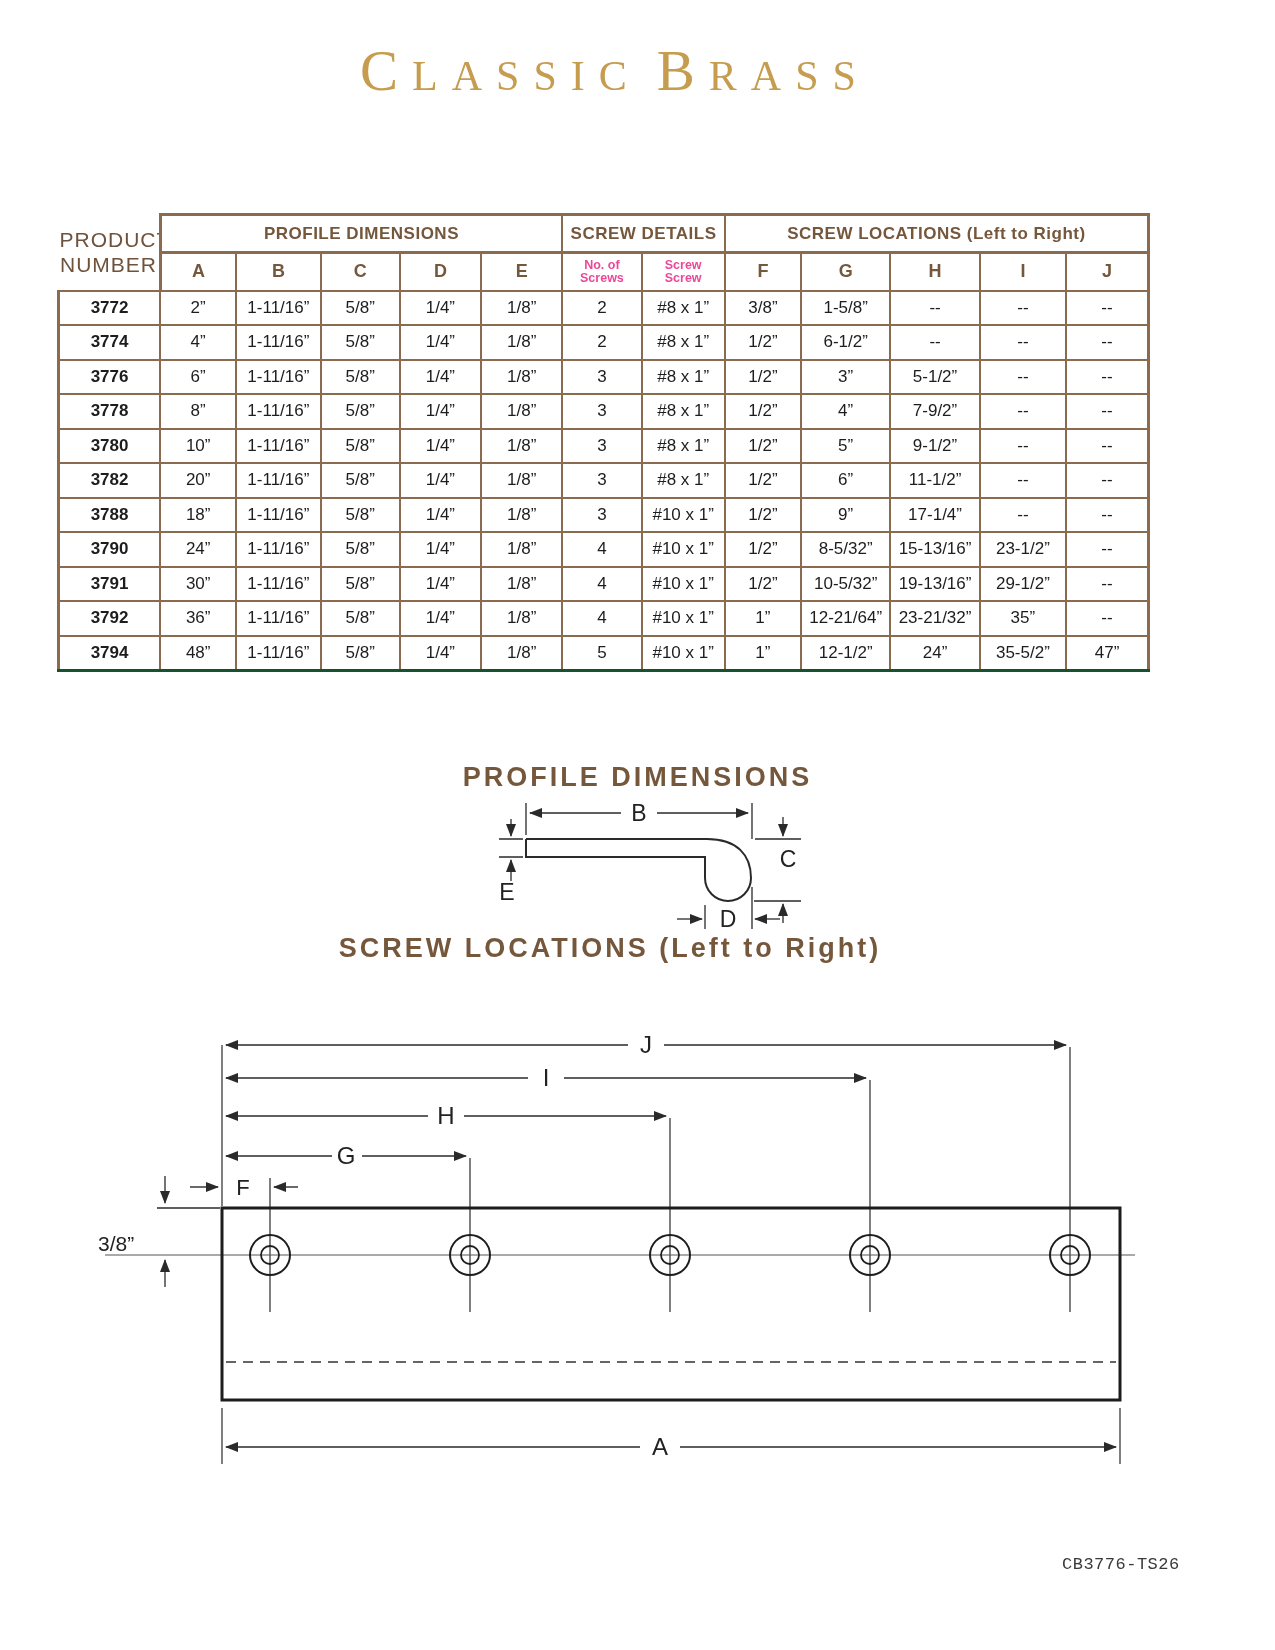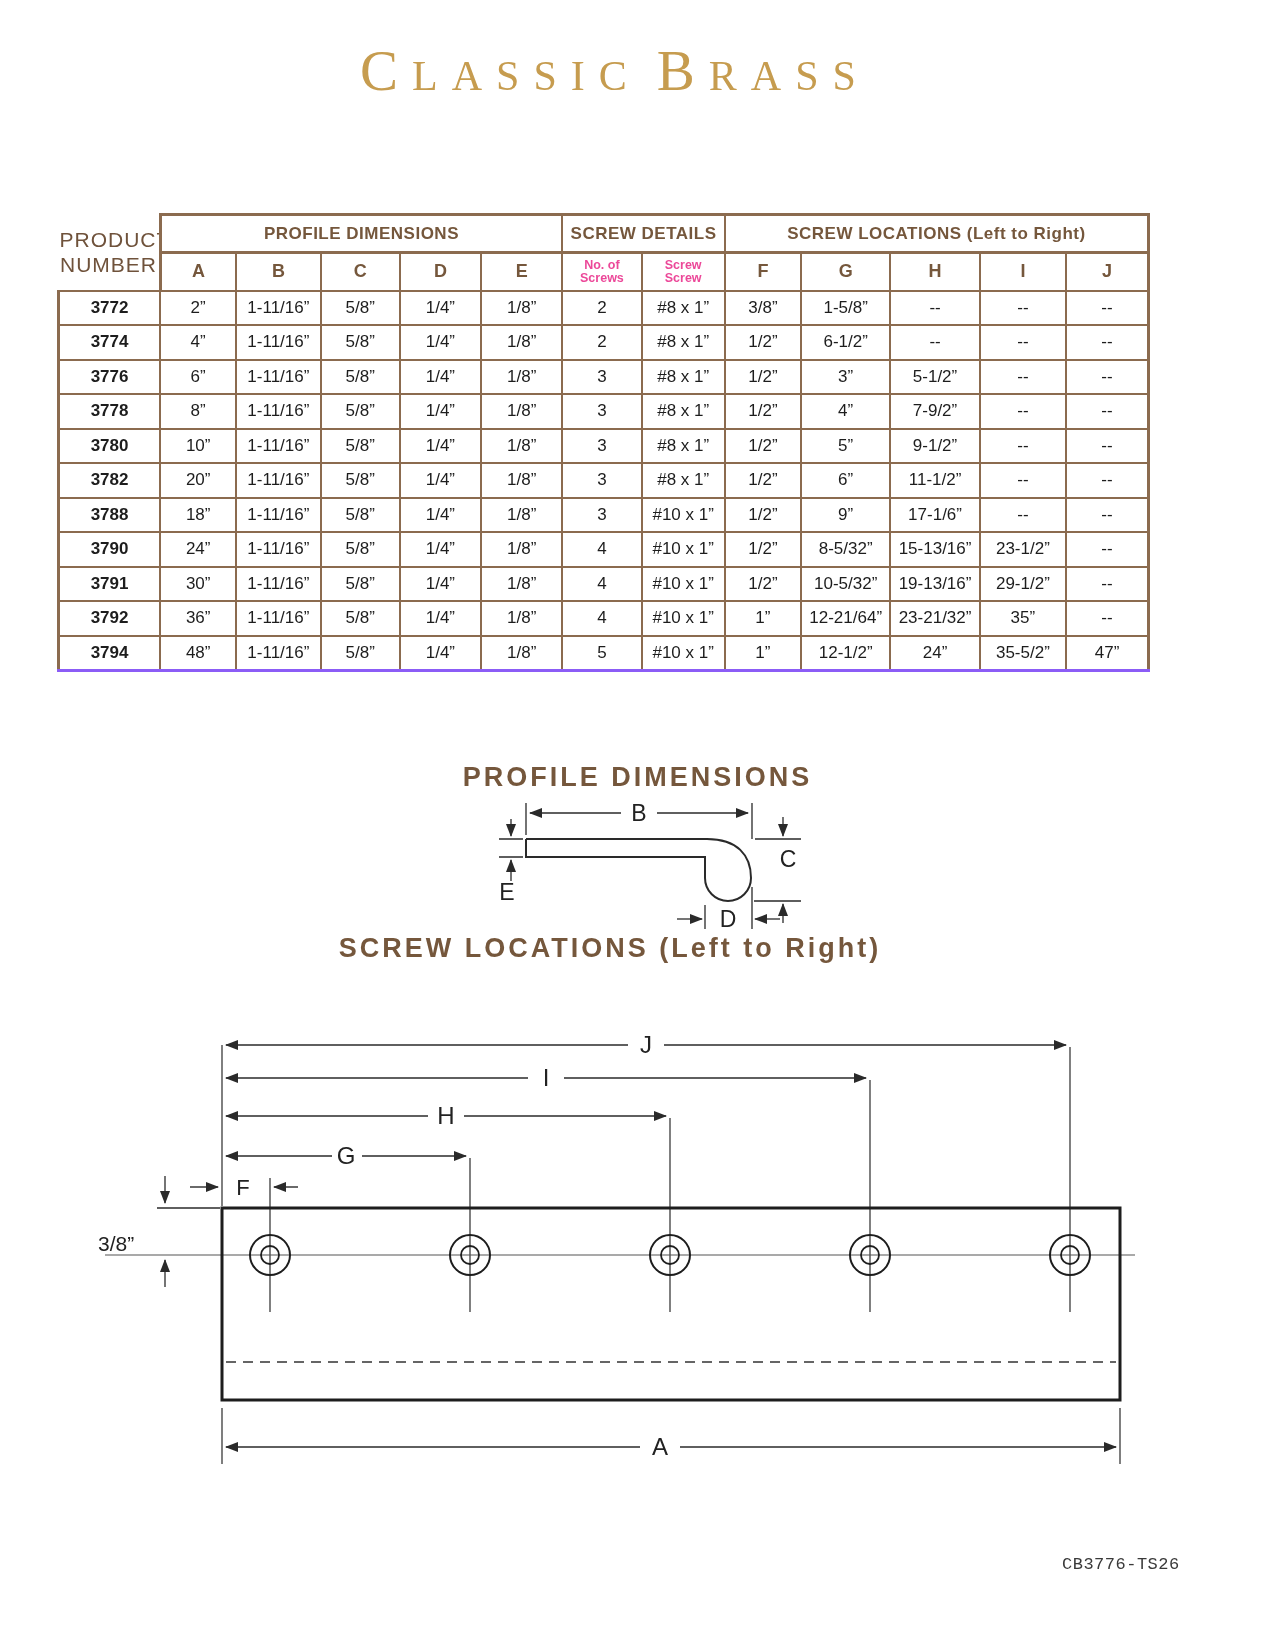--- a/index.html
+++ b/index.html
@@ -24,21 +24,21 @@
   .grouphead{font-size:17px;letter-spacing:0.5px;}
   .letterhead{font-size:18px;}
   .twoline{font-size:12.5px;line-height:13px;font-weight:bold;color:#ec4899;}
   td{font-size:17px;color:#1d1d1d;}
   td.pn{font-weight:bold;margin-top:39px;}
   .corner{border:none !important;color:#6f523b;font-size:21px;line-height:25px;
           letter-spacing:1px;font-weight:normal;text-align:center;}
   td:first-child,th.edgeleft{border-left:3px solid #8b6b4f;}
   td:last-child,th:last-child{border-right:3px solid #8b6b4f;}
   thead th{border-top:3px solid #8b6b4f;}
-  tbody tr:last-child td{border-bottom:3px solid #8b5cf6;text-align:center;}
+  tbody tr:last-child td{border-bottom:3px solid #14532d;text-align:center;}
 
   
   .sectiontitle{position:absolute;color:#75573c;font-weight:bold;font-size:27px;
                 letter-spacing:3px;text-align:center;white-space:nowrap;}
   #profile-title{left:0;width:1275px;top:762px;}
   #screw-title{left:260px;width:700px;top:933px;}
 
   svg text{font-family:"Liberation Sans",sans-serif;fill:#222222;}
   .footer-code{position:absolute;left:1062px;top:1555px;font-family:Liberation Mono, monospace;
                font-size:17px;color:#3a3a3a;letter-spacing:0.5px;}
@@ -200,21 +200,21 @@
             <td class="pn">3788</td>
             <td>18”</td>
             <td>1-11/16”</td>
             <td>5/8”</td>
             <td>1/4”</td>
             <td>1/8”</td>
             <td>3</td>
             <td>#10 x 1”</td>
             <td>1/2”</td>
             <td>9”</td>
-            <td>17-1/6”</td>
+            <td>17-1/4”</td>
             <td>--</td>
             <td>--</td>
           </tr>
 
           <tr>
             <td class="pn">3790</td>
             <td>24”</td>
             <td>1-11/16”</td>
             <td>5/8”</td>
             <td>1/4”</td>

